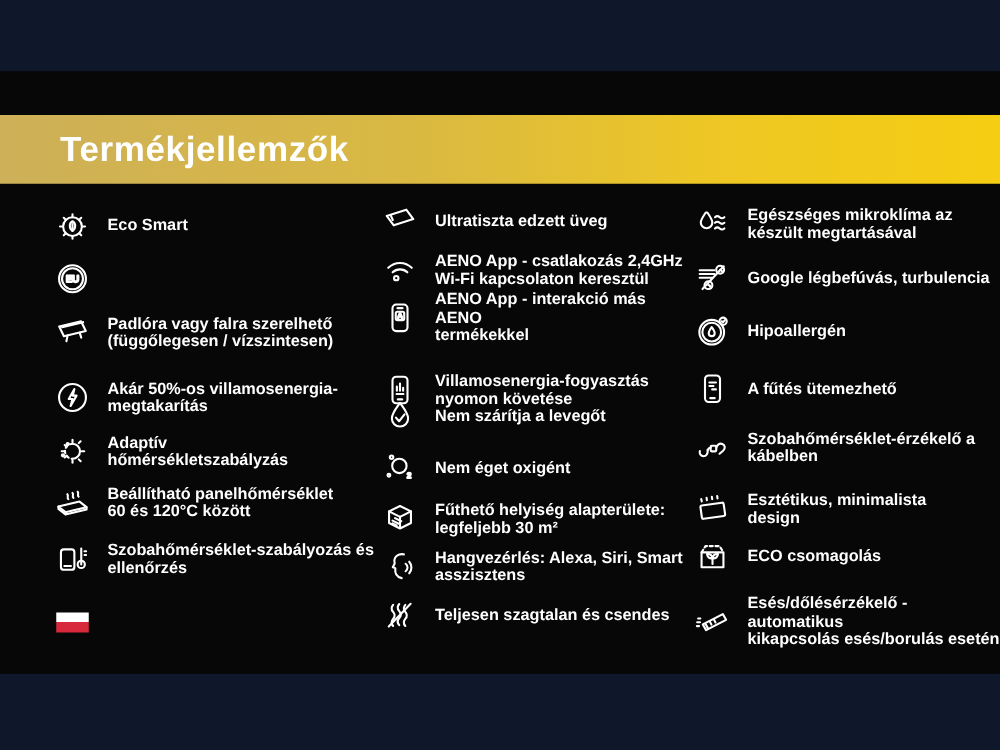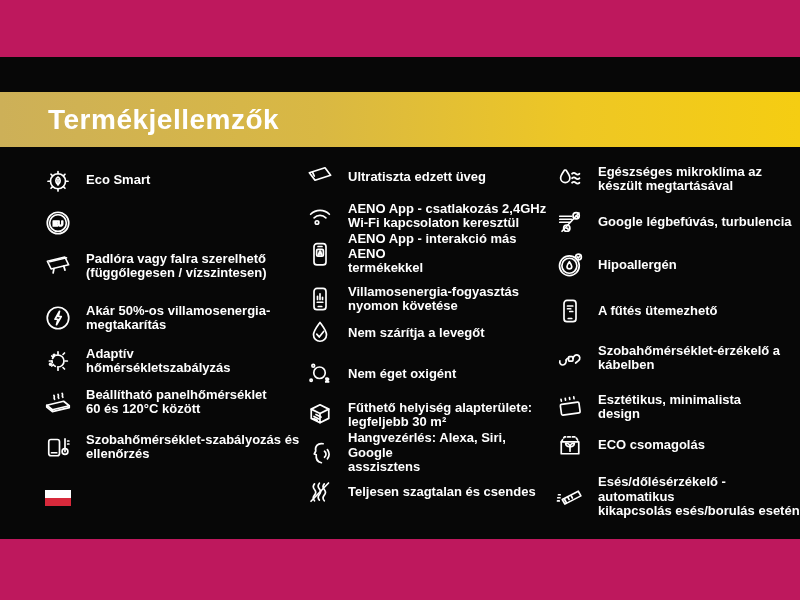--- a/index.html
+++ b/index.html
@@ -1,17 +1,17 @@
 <!DOCTYPE html>
 <html><head>
 <meta charset="utf-8">
 <style>
   * { margin:0; padding:0; box-sizing:border-box; }
   body { background:#47714e; font-family:"Liberation Sans", sans-serif; }
-  .stage { position:relative; width:800px; height:600px; background:#be185d; overflow:hidden; }
+  .stage { position:relative; width:800px; height:600px; background:#0f172a; overflow:hidden; }
   .slide { position:absolute; left:0; top:57px; width:800px; height:482px; background:#070707; }
   .banner { position:absolute; left:0; top:92px; width:800px; height:55px;
             background:linear-gradient(90deg,#cdb058 0%,#d9b843 40%,#eec724 72%,#f5cd12 100%);
             display:flex; align-items:center; }
   .banner h1 { color:#ffffff; font-size:28px; font-weight:700; padding-left:48px; letter-spacing:.5px; }
   .col { position:absolute; top:0; height:600px; }
   .col-1 { left:40px;  width:262px; }
   .col-2 { left:302px; width:252px; }
   .col-3 { left:552px; width:248px; }
   .item { position:absolute; left:0; display:flex; align-items:center; gap:10px;
@@ -259,21 +259,21 @@
     </div>
     <div class="item" style="top:254px">
       <span class="icon">
           <svg width="30" height="30" viewBox="0 0 24 24">
             <use href="#i-appA"></use>
           </svg>
         </span>
       <span class="label">AENO App - interakció más AENO
 termékekkel</span>
     </div>
-    <div class="item" style="top:299px">
+    <div class="item" style="top:312px">
       <span class="icon">
           <svg width="30" height="30" viewBox="0 0 24 24">
             <use href="#i-appchart"></use>
           </svg>
         </span>
       <span class="label">Villamosenergia-fogyasztás
 nyomon követése</span>
     </div>
     <div class="item" style="top:333px">
       <span class="icon">
@@ -299,21 +299,21 @@
         </span>
       <span class="label">Fűthető helyiség alapterülete:
 legfeljebb 30 m²</span>
     </div>
     <div class="item" style="top:453px">
       <span class="icon">
           <svg width="30" height="30" viewBox="0 0 24 24">
             <use href="#i-voice"></use>
           </svg>
         </span>
-      <span class="label">Hangvezérlés: Alexa, Siri, Google
+      <span class="label">Hangvezérlés: Alexa, Siri, Smart
 asszisztens</span>
     </div>
     <div class="item" style="top:492px">
       <span class="icon">
           <svg width="30" height="30" viewBox="0 0 24 24">
             <use href="#i-odorless"></use>
           </svg>
         </span>
       <span class="label">Teljesen szagtalan és csendes</span>
     </div>

